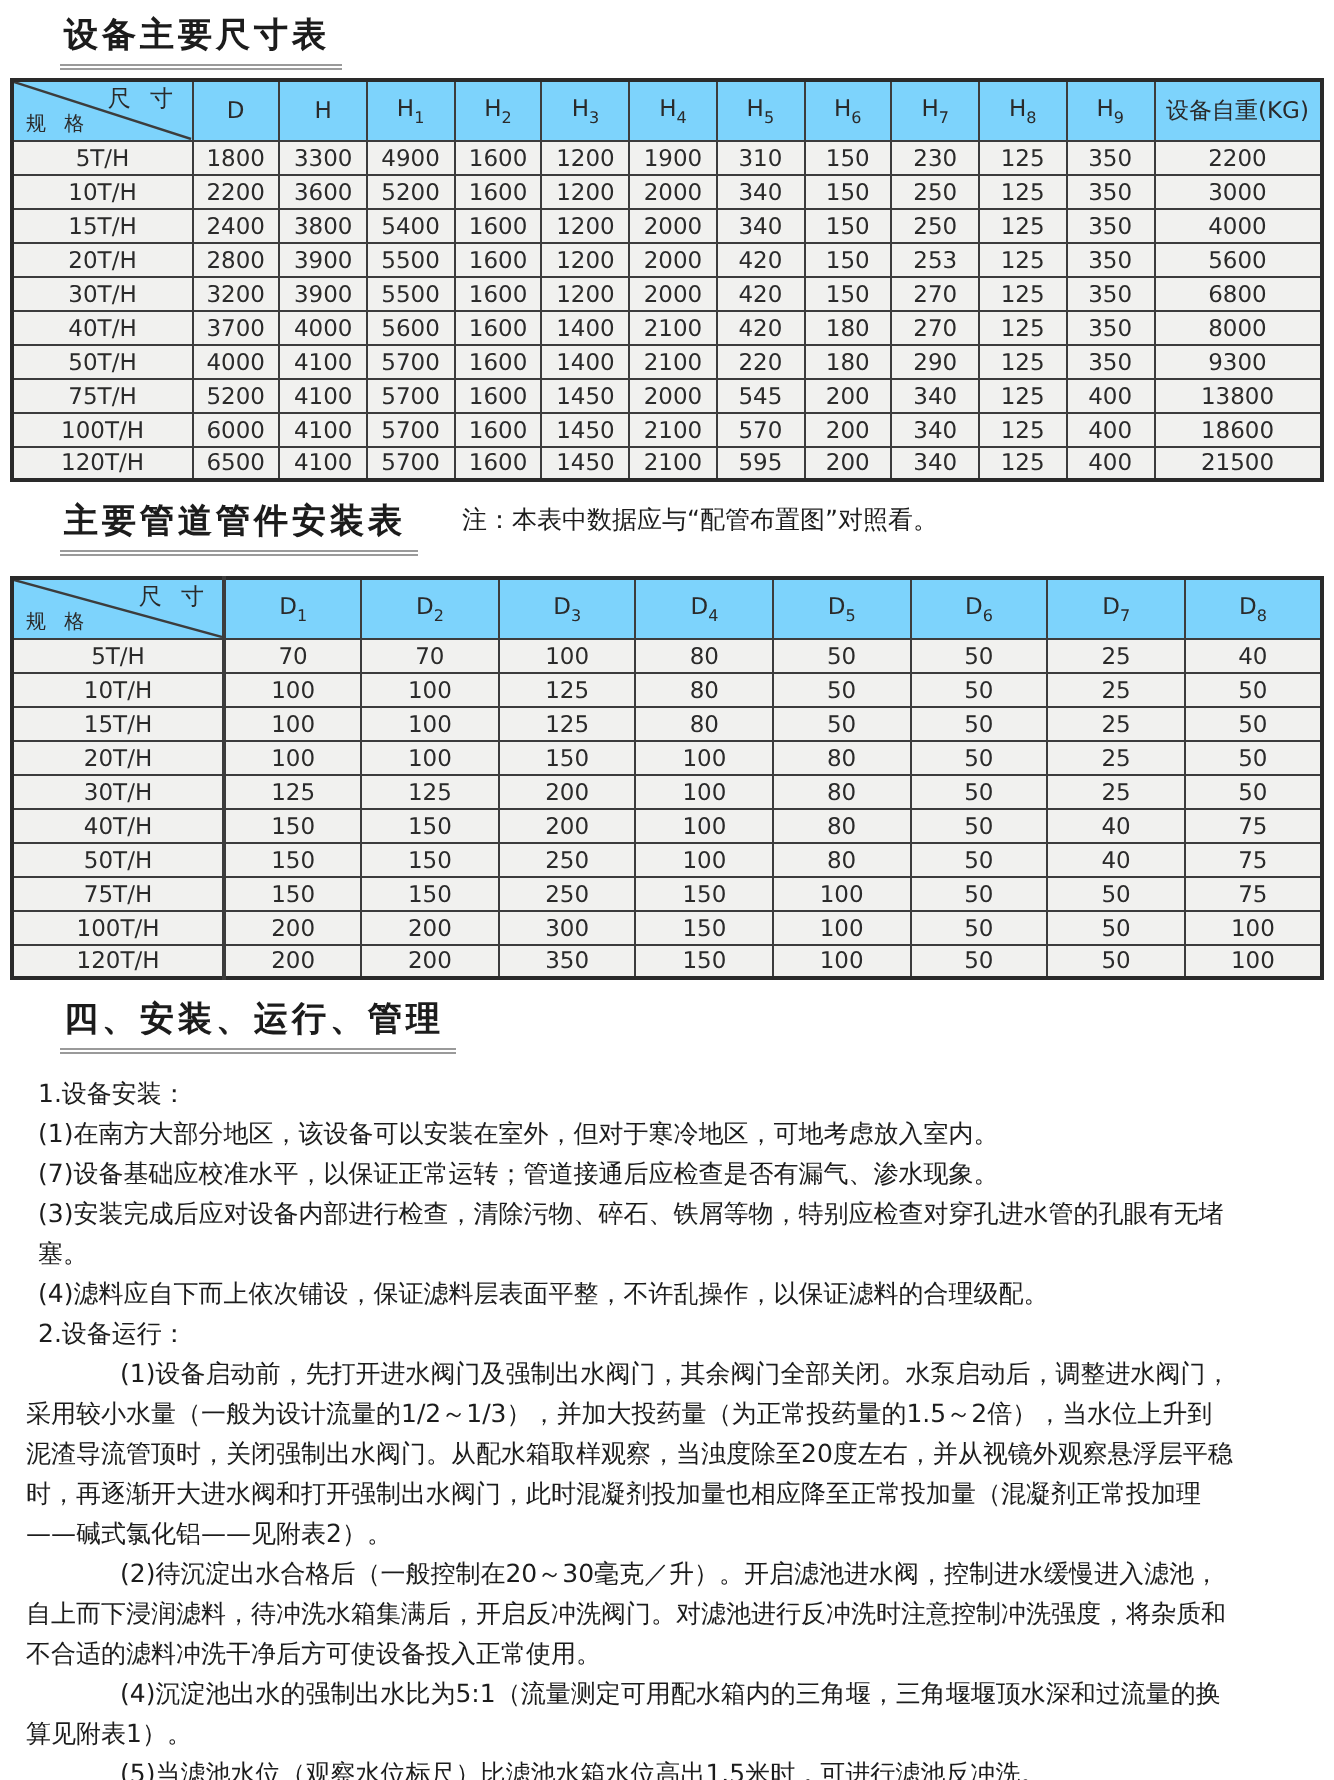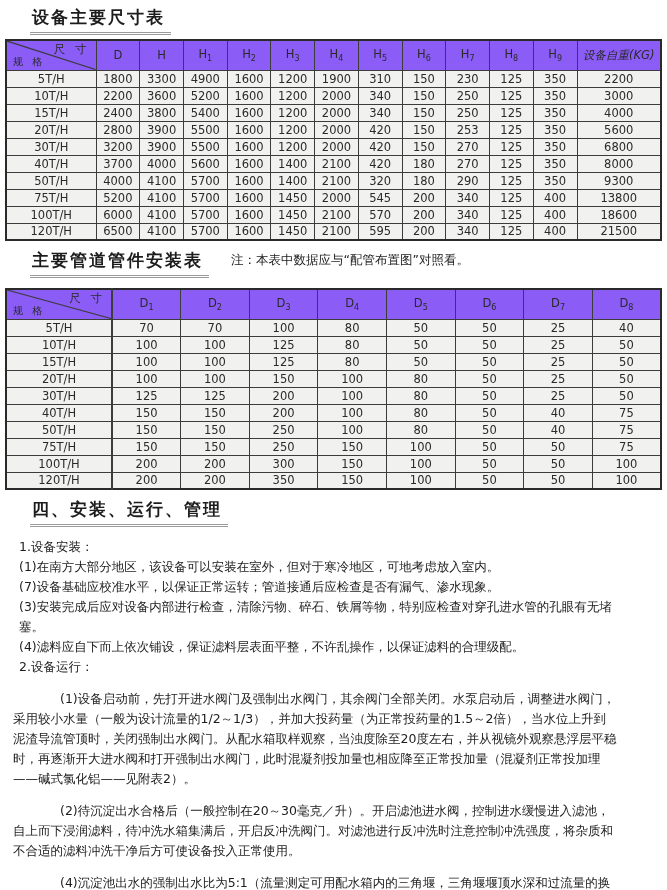--- a/index.html
+++ b/index.html
@@ -25,43 +25,43 @@
     border:2px solid #2a2a2a;
     font-size:11.5px;
   }
   th, td {
     border:1px solid #3c3c3c;
     text-align:center; vertical-align:middle;
     padding:0; height:17px;
     background:#f1f1ef; color:#2a2a2a; font-weight:normal;
     overflow:hidden; white-space:nowrap;
   }
-  thead th { background:#8b5cf6; height:30px; }
+  thead th { background:#7dd3fc; height:30px; }
   sub { font-size:8px; }
 
   .tbl1 thead th:first-child { width:90px; }
-  .tbl1 thead th:last-child  { width:84px;font-style:italic; }
+  .tbl1 thead th:last-child  { width:84px; }
   .tbl2 thead th:first-child { width:106px; }
   .tbl2 th:first-child, .tbl2 td:first-child { border-right-width:2px; }
 
   .diag { position:relative; padding:0; }
   .diag svg { position:absolute; left:0; top:0; width:100%; height:100%; }
   .diag .lbl-tr { position:absolute; top:1px; right:6px; font-size:11.5px; letter-spacing:3px; }
   .diag .lbl-bl { position:absolute; bottom:1px; left:6px; font-size:10px; letter-spacing:3px; }
 
   .title2-row { display:flex; align-items:flex-start; margin-top:8px; }
   .note { font-size:12.5px; margin-left:22px; margin-top:3px; white-space:nowrap;text-align:center; }
 
   .tbl-wrap2 { margin-top:6px; }
   .heading3 { margin-top:8px; }
 
   .text { margin:6px 0 0 8px; font-size:12.5px; line-height:20px; }
   .text p { margin:0; }
   .text p.lead { margin-left:6px; }
-  .text p.ind  { text-indent:47px;margin-top:12px; }
+  .text p.ind  { text-indent:47px; }
 </style>
 </head>
 <body>
 
 <div class="page">
 
   <div>
     <span class="sec-title">设备主要尺寸表</span>
   </div>
 
@@ -181,21 +181,21 @@
           <td>8000</td>
         </tr>
         <tr>
           <td>50T/H</td>
           <td>4000</td>
           <td>4100</td>
           <td>5700</td>
           <td>1600</td>
           <td>1400</td>
           <td>2100</td>
-          <td>320</td>
+          <td>220</td>
           <td>180</td>
           <td>290</td>
           <td>125</td>
           <td>350</td>
           <td>9300</td>
         </tr>
         <tr>
           <td>75T/H</td>
           <td>5200</td>
           <td>4100</td>

